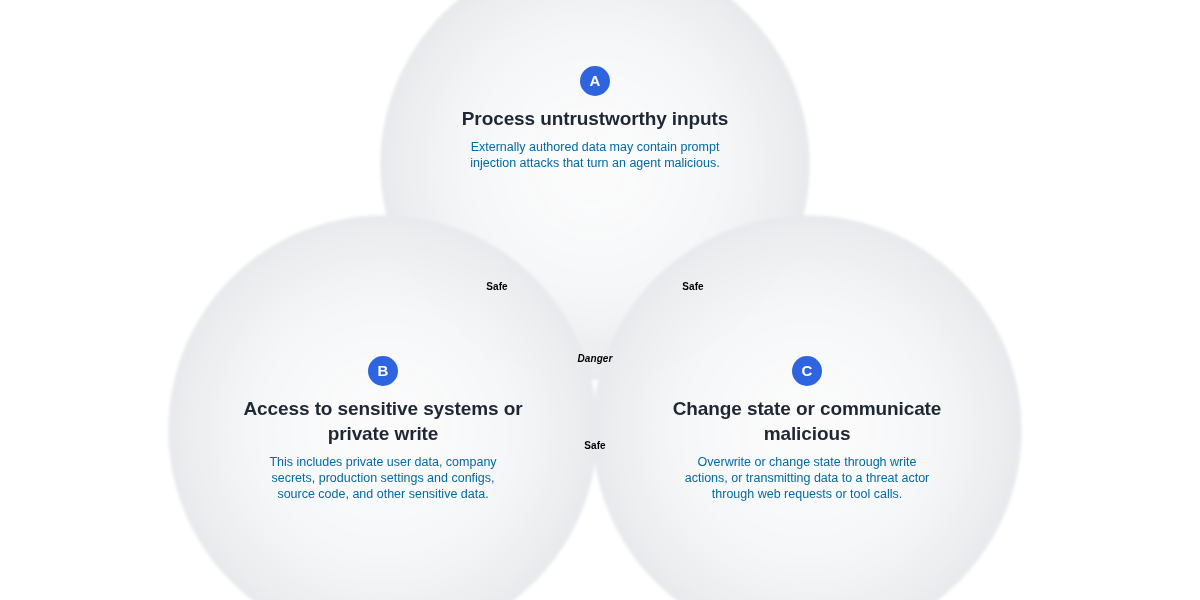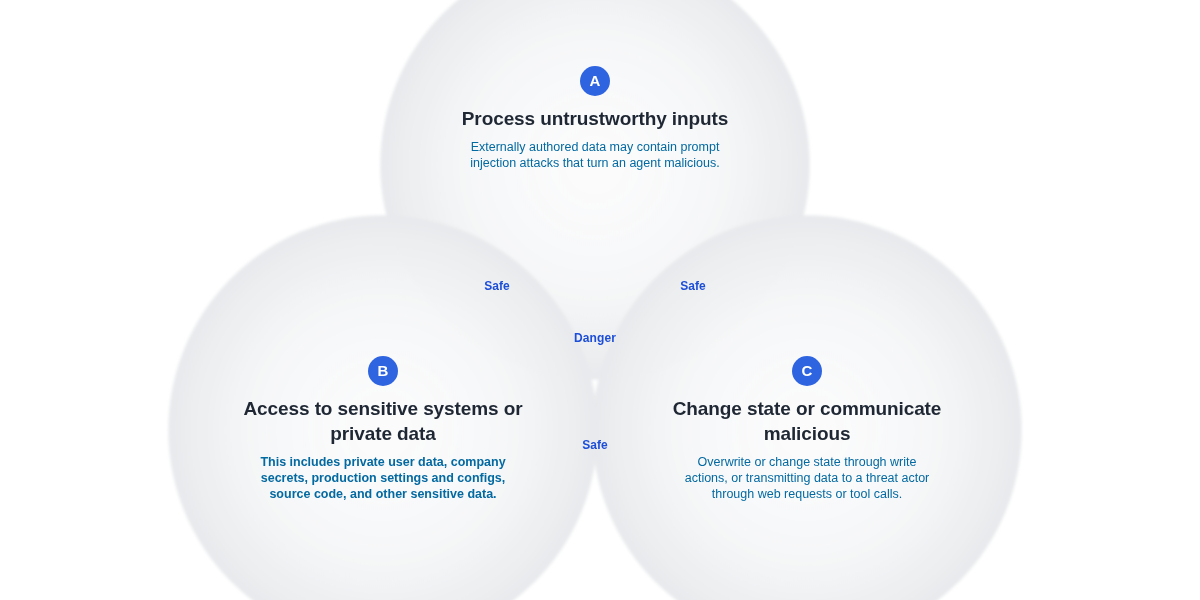--- a/index.html
+++ b/index.html
@@ -77,44 +77,44 @@
     width: 360px;
   }
   #node-a .node-desc { width: 276px; }
 
   
   #node-b {
     left: 233px;
     top: 356px;
     width: 300px;
   }
-  #node-b .node-desc { width: 258px; font-weight: bold; }
+  #node-b .node-desc { width: 258px; }
 
   
   #node-c {
     left: 657px;
     top: 356px;
     width: 300px;
   }
   #node-c .node-desc { width: 250px; }
 
   
   .region-label {
     position: absolute;
-    font-size: 12px;
+    font-size: 10px;
     font-weight: 700;
-    color: #1d4ed8;
+    color: #000000;
     letter-spacing: 0.1px;
     white-space: nowrap;
     transform: translate(-50%, -50%);
     z-index: 6;
   }
   #region-ab { left: 497px; top: 286px; }
   #region-ac { left: 693px; top: 286px; }
-  #region-abc { left: 595px; top: 338px; }
+  #region-abc { left: 595px; top: 358px; font-style: italic; }
   #region-bc { left: 595px; top: 445px; }
 </style>
 </head>
 <body>
 
 <div id="venn-stage">
 
   <svg id="venn-svg" viewBox="0 0 1200 600" aria-hidden="true">
     <defs>
       <radialGradient id="gradA" cx="50%" cy="50%" r="50%">
@@ -152,21 +152,21 @@
   </svg>
 
   <div class="node-block" id="node-a">
     <div class="badge">A</div>
     <div class="node-title">Process untrustworthy inputs</div>
     <div class="node-desc">Externally authored data may contain prompt injection attacks that turn an agent malicious.</div>
   </div>
 
   <div class="node-block" id="node-b">
     <div class="badge">B</div>
-    <div class="node-title">Access to sensitive systems or private data</div>
+    <div class="node-title">Access to sensitive systems or private write</div>
     <div class="node-desc">This includes private user data, company secrets, production settings and configs, source code, and other sensitive data.</div>
   </div>
 
   <div class="node-block" id="node-c">
     <div class="badge">C</div>
     <div class="node-title">Change state or communicate malicious</div>
     <div class="node-desc">Overwrite or change state through write actions, or transmitting data to a threat actor through web requests or tool calls.</div>
   </div>
 
   <div class="region-label" id="region-ab">Safe</div>

